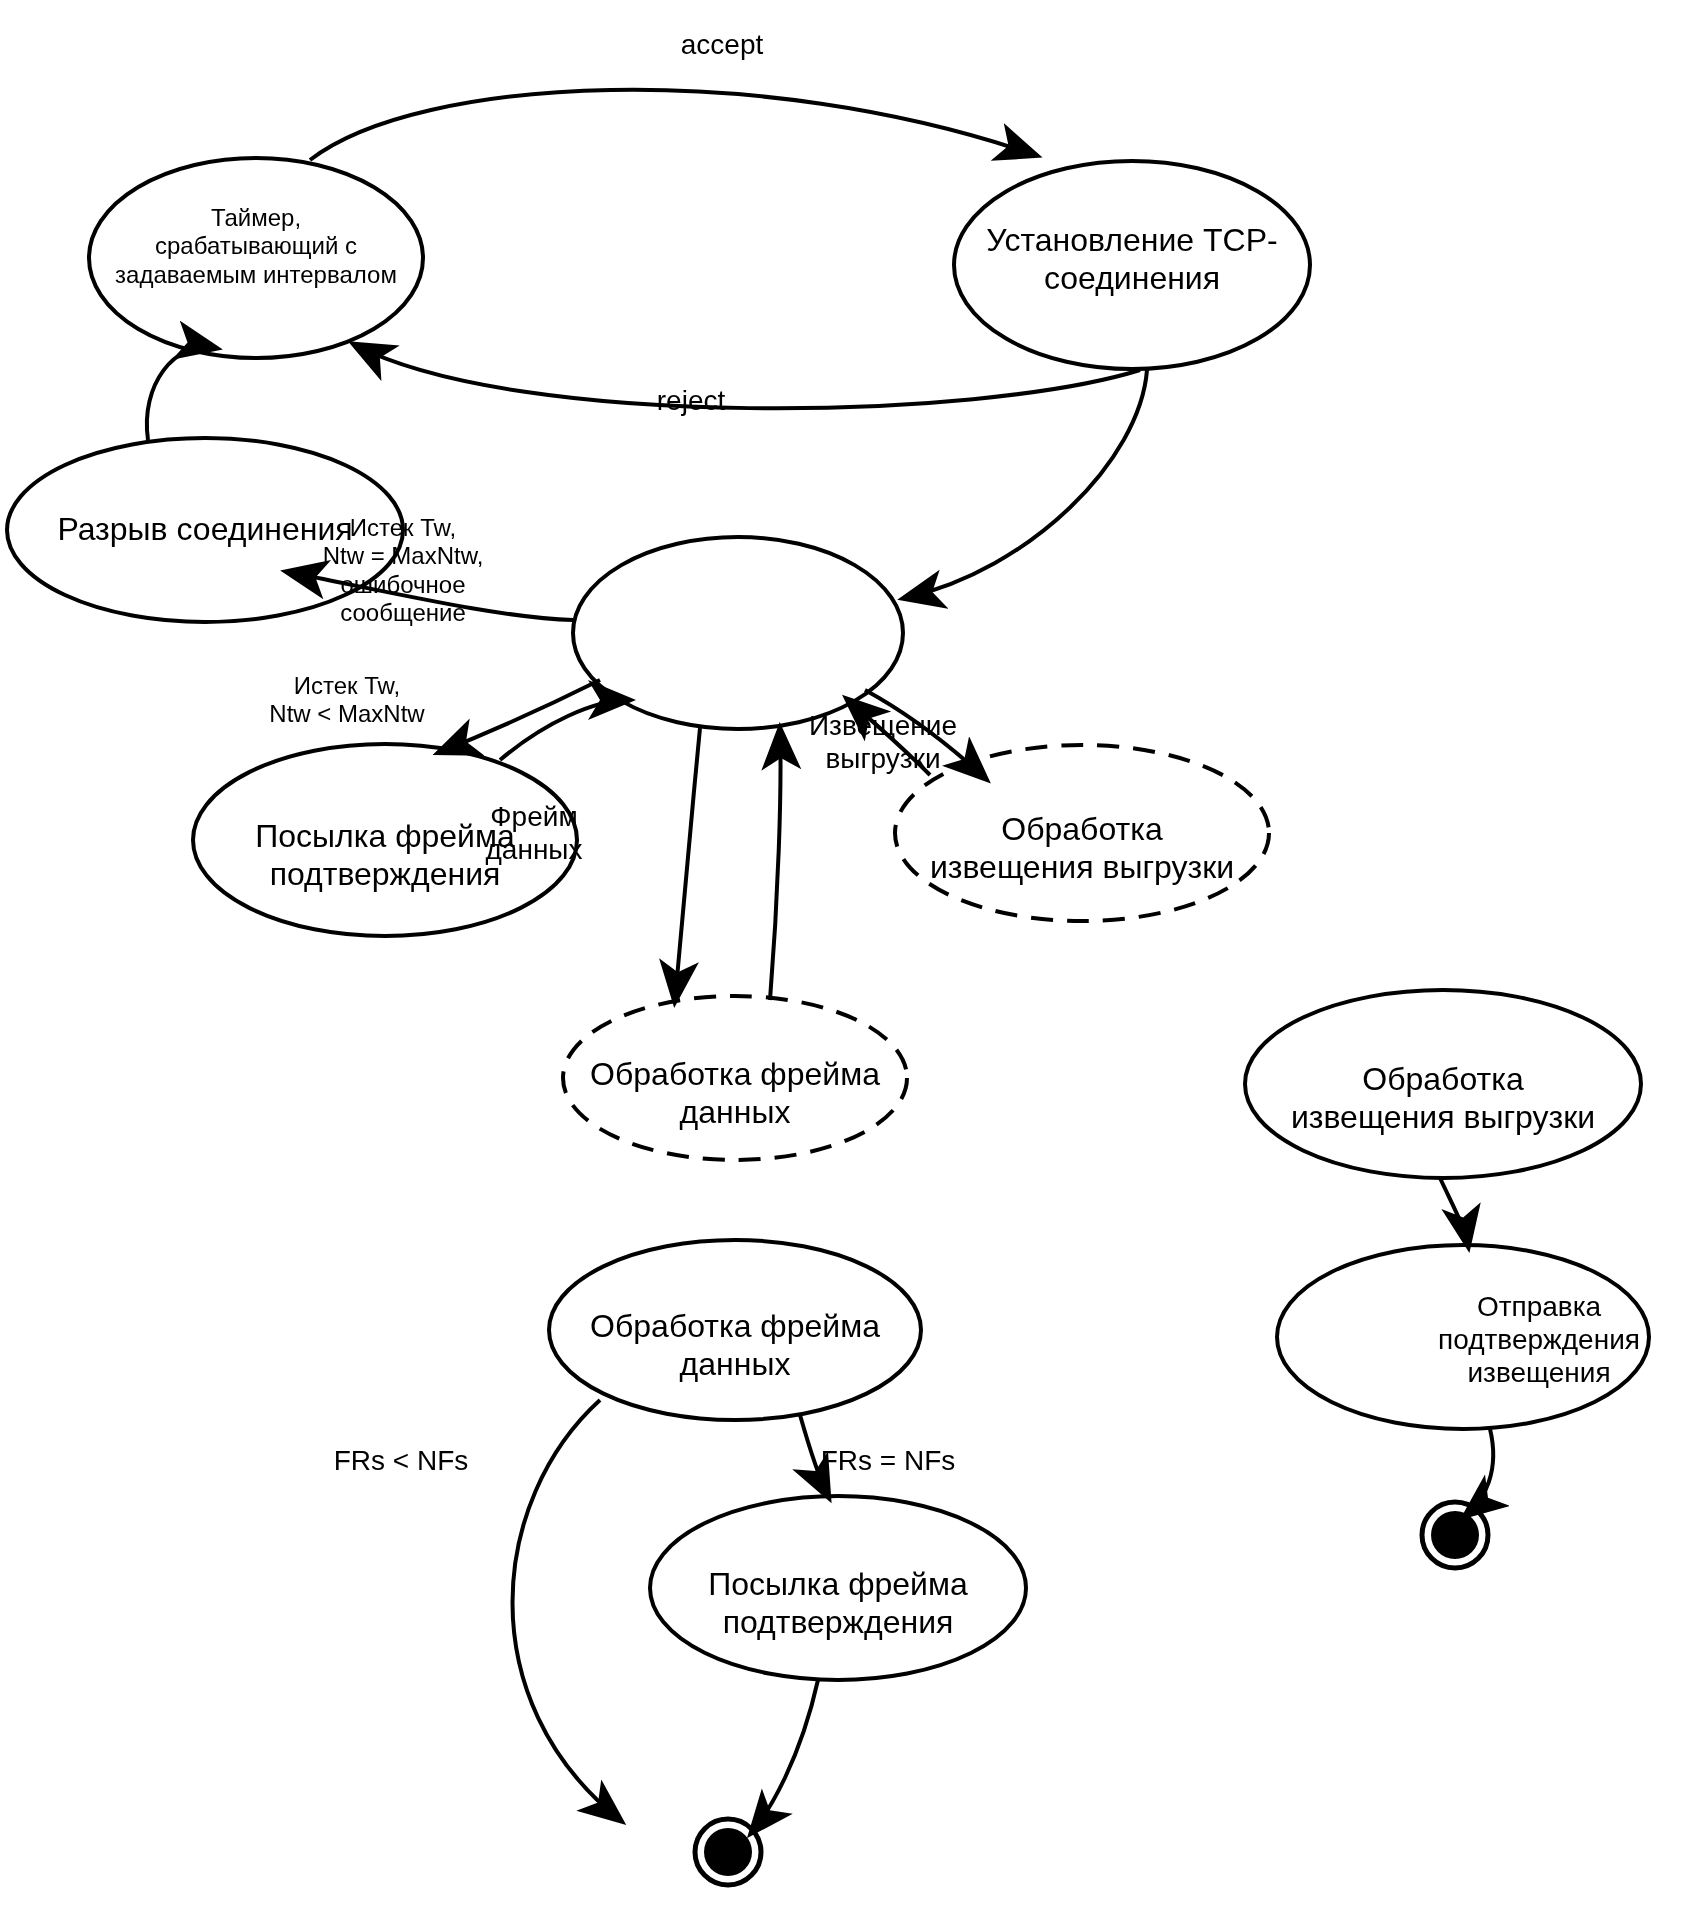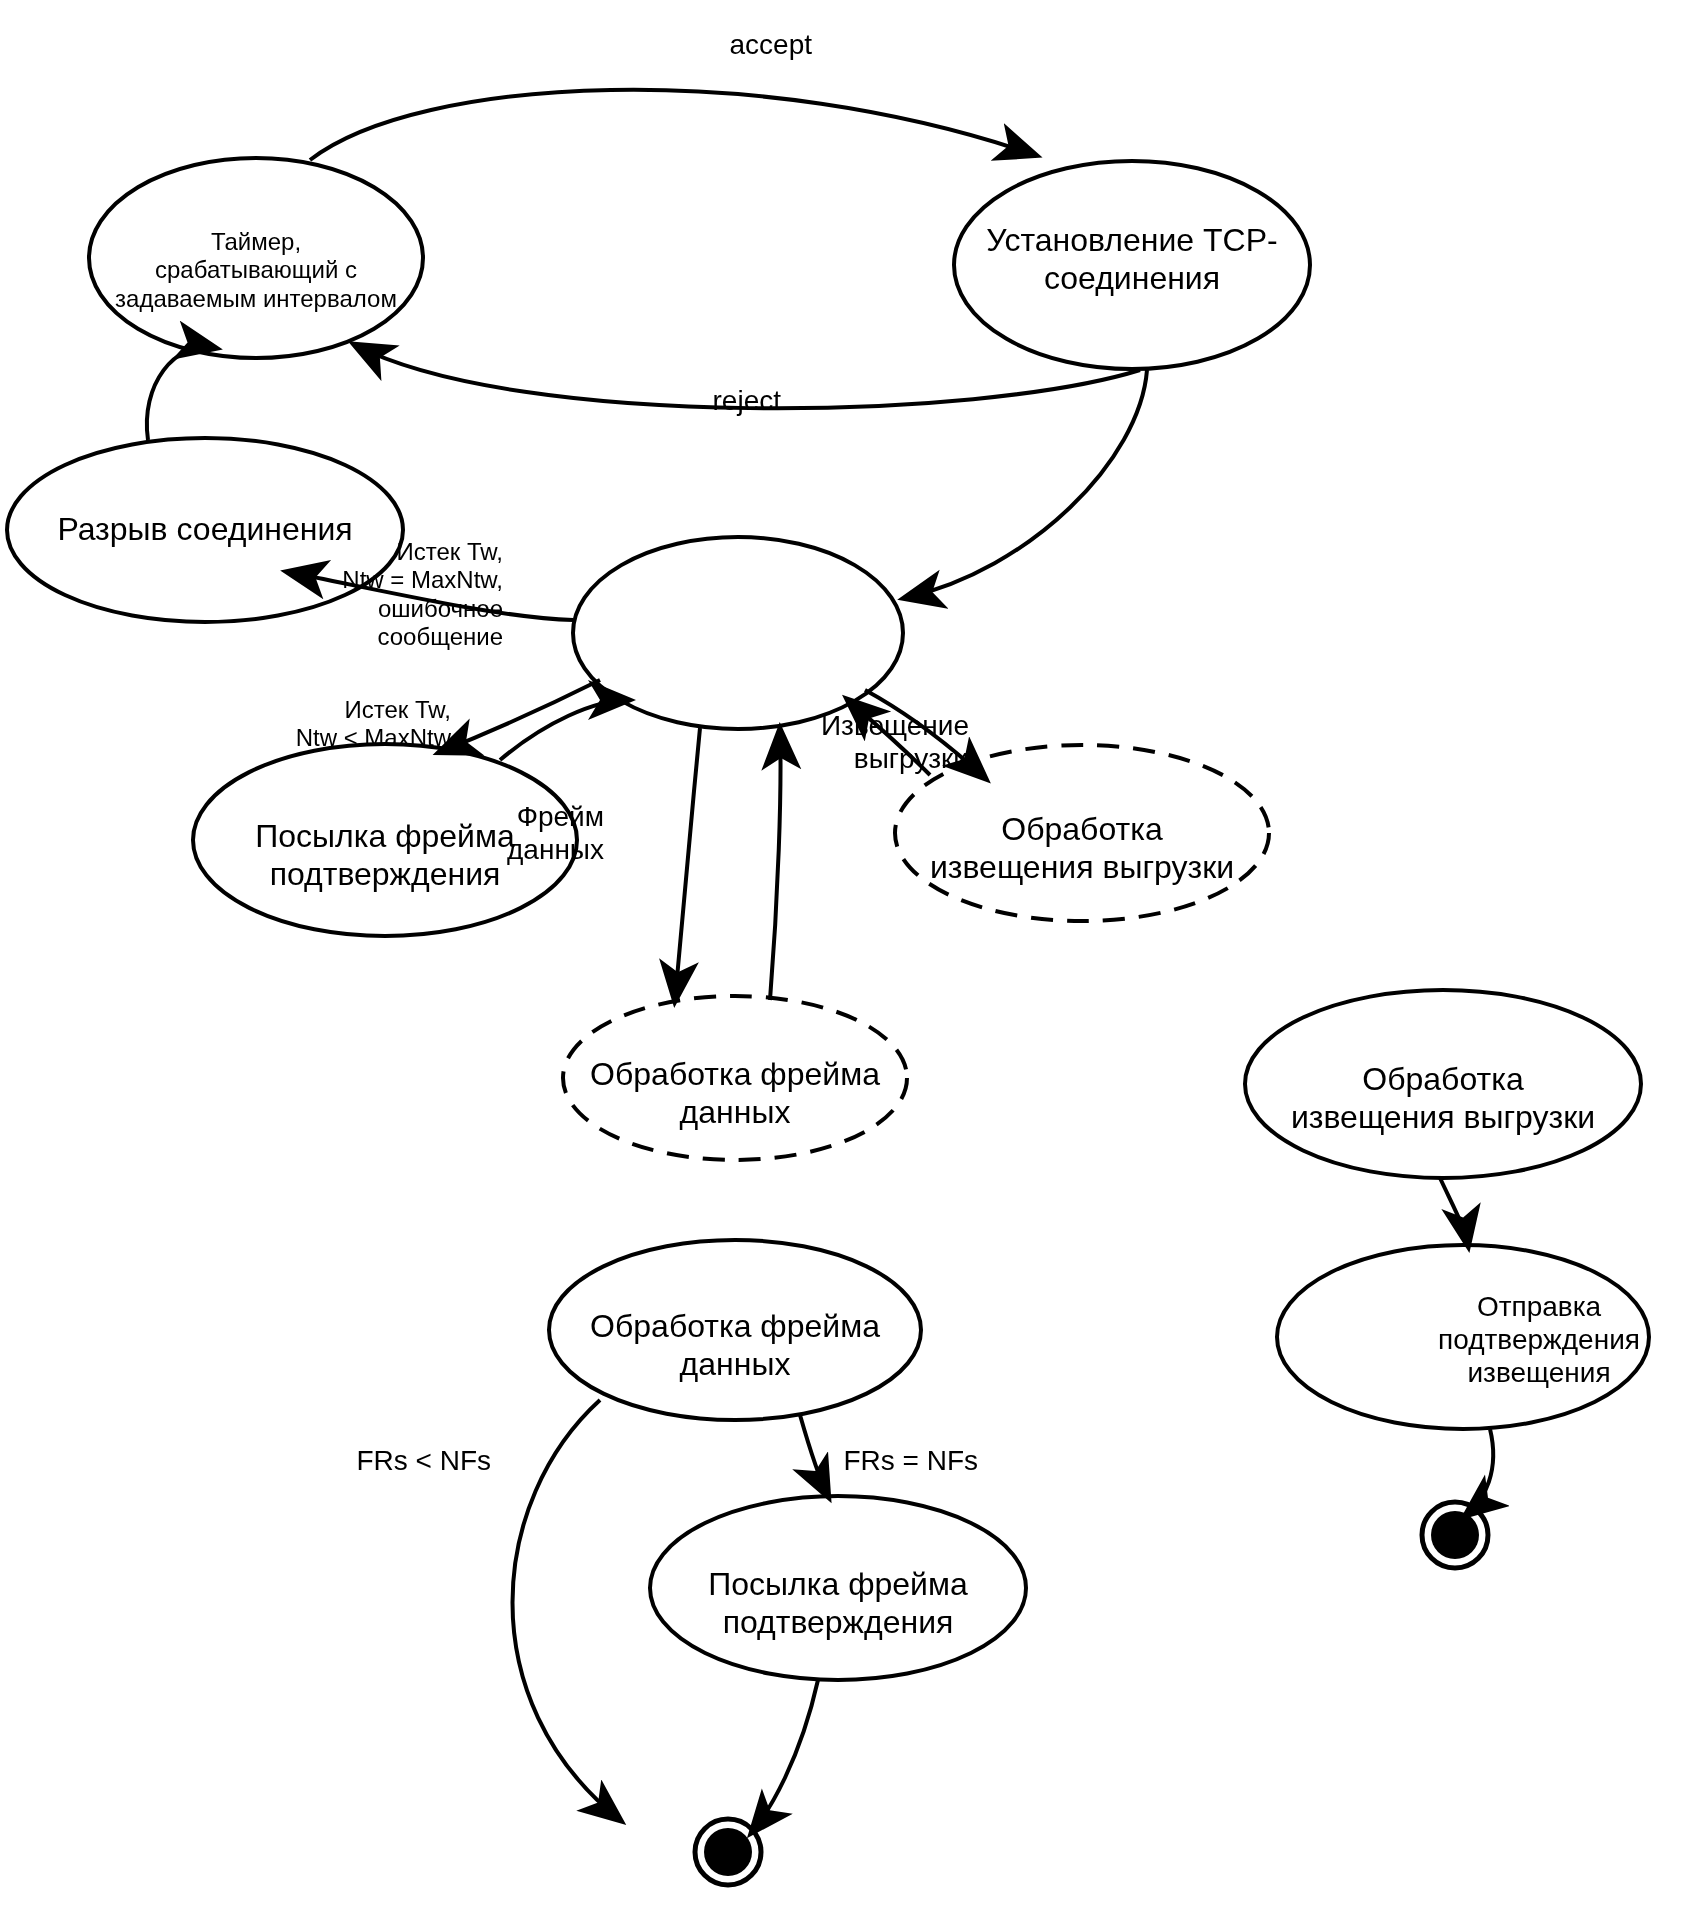--- a/index.html
+++ b/index.html
@@ -50,29 +50,29 @@
   .node-label {
     position: absolute;
     text-align: center;
     line-height: 1.18;
     color: #000000;
     white-space: pre-line;
     pointer-events: none;
   }
   .edge-label {
     position: absolute;
-    text-align: right;
+    text-align: center;
     line-height: 1.18;
     color: #000000;
     white-space: pre-line;
     pointer-events: none;
   }
   .size-lg { font-size: 32px; text-align: center; }
   .size-md { font-size: 28px; }
-  .size-sm { font-size: 24px; margin-top: 24px; }
+  .size-sm { font-size: 24px; }
   .bold { font-weight: bold; }
 </style>
 </head>
 <body>
 
 <div id="diagram-root">
 
   <svg class="diagram-canvas" viewBox="0 0 1705 1932">
     <defs>
       <marker id="arrowhead" markerWidth="13" markerHeight="13" refX="10" refY="5" orient="auto" markerUnits="strokeWidth">

